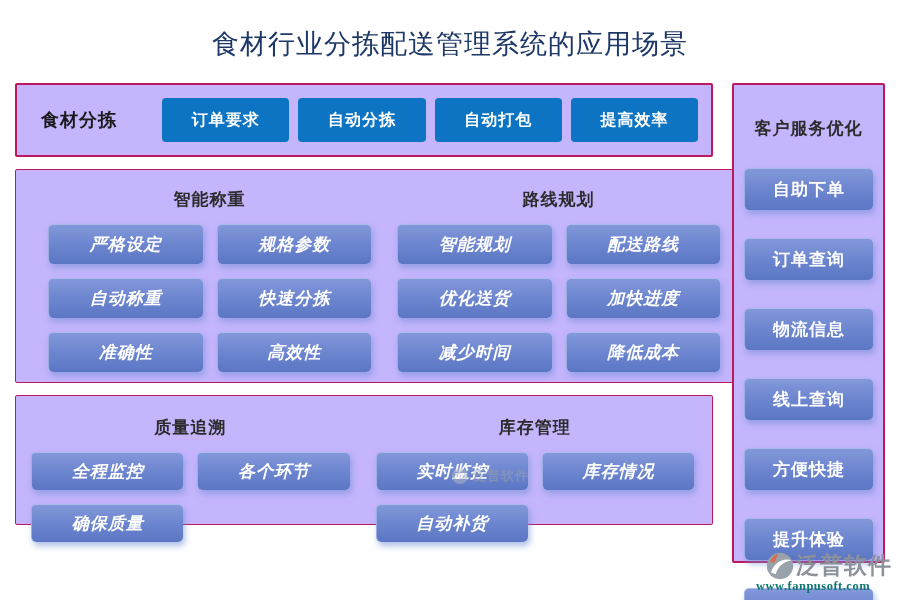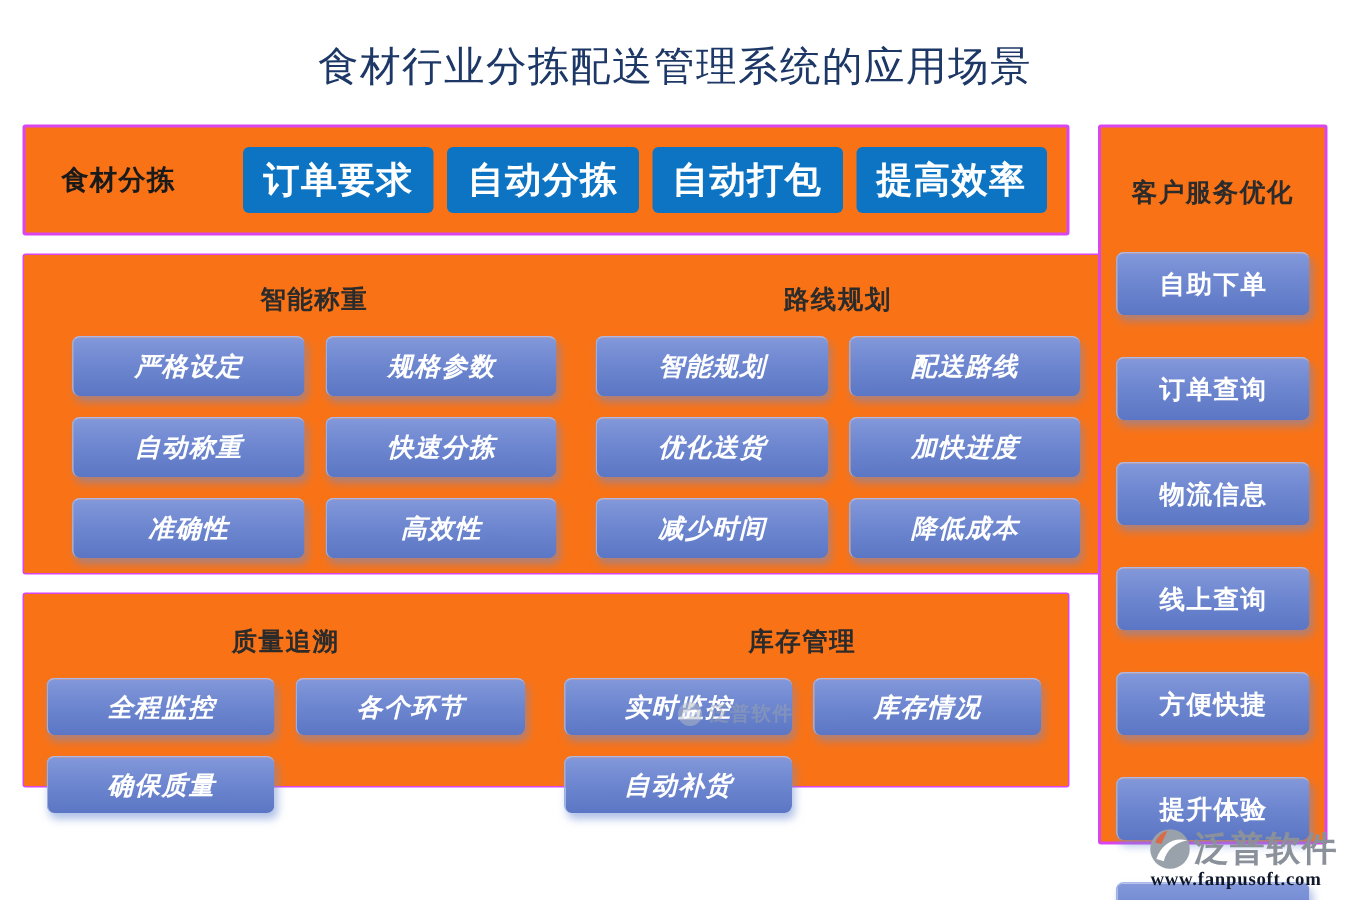--- a/index.html
+++ b/index.html
@@ -3,31 +3,31 @@
 <meta charset="utf-8">
 <style>
   * { margin:0; padding:0; box-sizing:border-box; }
   html,body { width:900px; height:600px; background:#fff; overflow:hidden;
     font-family:"Liberation Sans", sans-serif; }
   .page { position:relative; width:900px; height:600px; background:#fff; }
 
   .title { position:absolute; top:26px; left:0; width:900px; text-align:center;
     font-size:27px; font-weight:normal; color:#1d3866; letter-spacing:1px; }
 
-  .box { position:absolute; border:2px solid #d946ef; border-radius:2px; background:#f97316; }
+  .box { position:absolute; border:2px solid #be185d; border-radius:2px; background:#c4b5fd; }
   .box-top    { left:15px; top:83px;  width:698px; height:74px; display:flex; align-items:center; padding:0 13px 0 24px; }
   .box-mid    { left:15px; top:169px; width:724px; height:214px; border-width:1.5px; display:flex; gap:26px; padding:6px 18px 0 32px; }
   .box-bottom { left:15px; top:395px; width:698px; height:130px; border-width:1.5px; display:flex; gap:26px; padding:4px 18px 0 15px; }
   .box-right  { left:732px; top:83px; width:153px; height:480px; padding:16px 10px; }
 
   .top-label { width:112px; font-size:18px; font-weight:bold; color:#1a1a1a; letter-spacing:1px; }
   .btn { display:flex; align-items:center; justify-content:center; color:#fff;
     font-weight:bold; cursor:pointer; user-select:none; }
   .btn-solid { flex:1; height:44px; margin-left:9px; background:#0d74c3; border-radius:4px;
-    font-size:24px; letter-spacing:1px; }
+    font-size:16px; letter-spacing:1px; }
   .btn-pill { height:40px; border-radius:5px; font-size:17px; letter-spacing:1px;
     background:linear-gradient(180deg,#8398da 0%,#6e87d0 45%,#5b76c4 100%);
     border-top:1px solid #aab9e9; border-left:1px solid #9dafe2;
     box-shadow:2px 4px 6px rgba(110,140,210,.55); }
 
   .group { flex:1; }
   .group-header { text-align:center; font-size:17px; font-weight:bold; color:#2b2b2b;
     margin:12px 0 13px; letter-spacing:1px; }
   .grid { display:grid; grid-template-columns:1fr 1fr; gap:14px 14px;font-style:italic; }
   .box-bottom .group-header { margin:16px 0 13px; }
@@ -42,21 +42,21 @@
     gap:5px; opacity:.5; pointer-events:none; }
   .watermark .wm-circle { width:16px; height:16px; border-radius:50%;
     background:#b4bbc4; position:relative; }
   .watermark .wm-circle::after { content:""; position:absolute; left:3px; top:6px;
     width:10px; height:4px; background:#fff; border-radius:2px; transform:rotate(-20deg); }
   .watermark .wm-text { font-size:13px; font-weight:bold; color:#9aa3ad; letter-spacing:1px; }
 
   .footer { position:absolute; right:8px; bottom:6px; width:136px; }
   .footer .brand-row { display:flex; align-items:center; justify-content:flex-end; gap:2px; }
   .footer .brand { font-size:23px; font-weight:bold; color:#8b919b; letter-spacing:1px; white-space:nowrap; }
-  .footer .url { text-align:center; font-size:12.5px; font-weight:bold; color:#0f172a;
+  .footer .url { text-align:left; font-size:12.5px; font-weight:bold; color:#0f766e;
     font-family:"Liberation Serif", serif; letter-spacing:.5px; margin-top:-2px; }
 </style>
 </head>
 <body>
 
 <div class="page">
 
   <div class="title">食材行业分拣配送管理系统的应用场景</div>
 
   <div class="box box-top">

